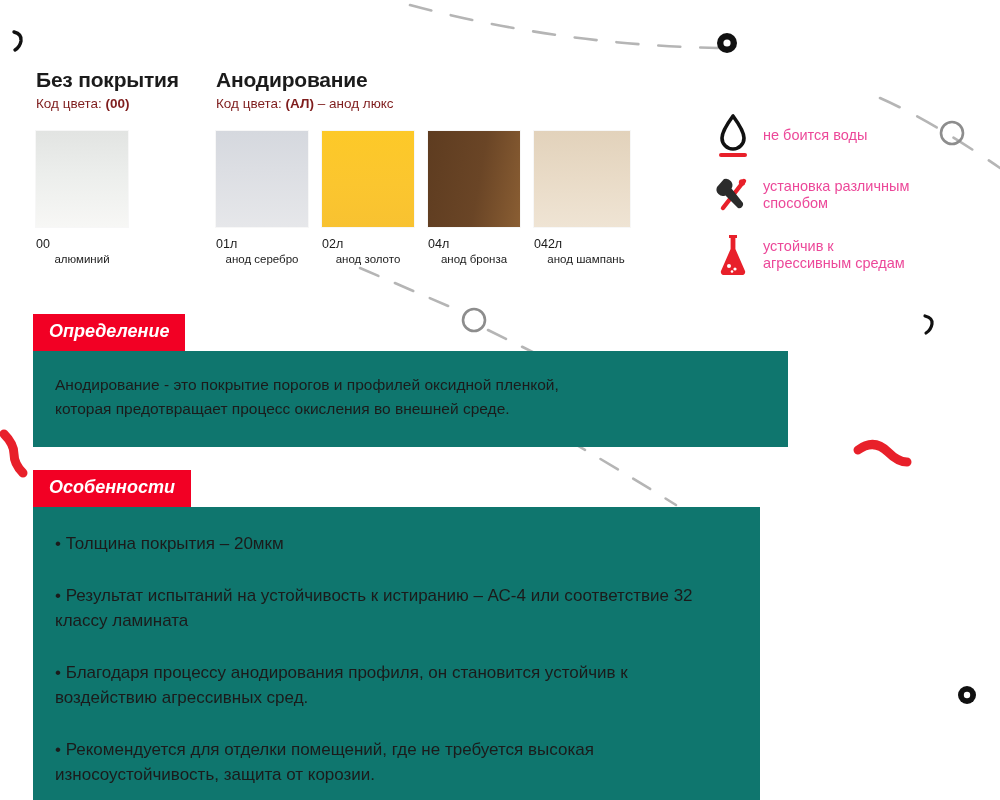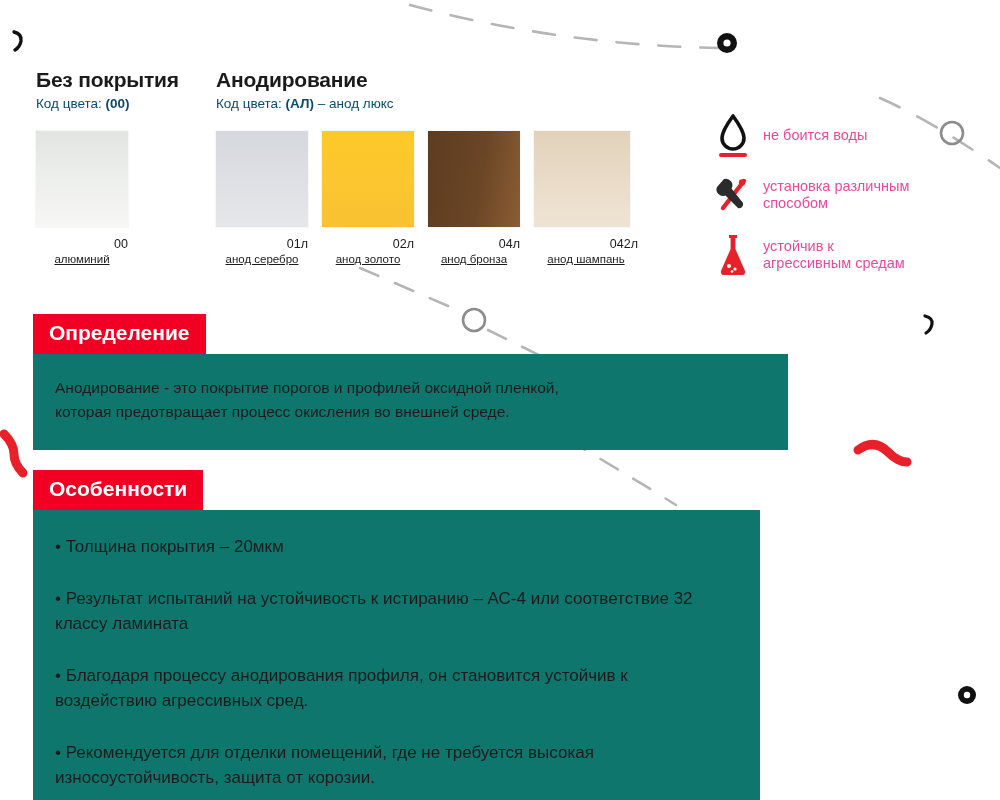--- a/index.html
+++ b/index.html
@@ -14,53 +14,53 @@
   #deco-layer{position:absolute;left:0;top:0;width:1000px;height:800px;z-index:1;}
 
   
   .swatch-area{position:absolute;left:0;top:60px;width:1000px;z-index:3;}
   .sec{position:absolute;}
   .sec-title{
     font-size:21px;font-weight:bold;letter-spacing:-0.2px;
     color:#1b1b1b;margin:0;white-space:nowrap;
   }
   .sec-code{
-    font-size:13.5px;color:#0c4a6e;margin-top:4px;white-space:nowrap;
+    font-size:13.5px;color:#7f1d1d;margin-top:4px;white-space:nowrap;
   }
   .sec-code b{font-weight:bold;}
   .row{display:flex;gap:14px;margin-top:20px;}
   .chip{width:92px;}
   .chip-color{
     width:92px;height:96px;
     box-shadow:0 0 0 1px rgba(0,0,0,0.03);
   }
   .chip-code{
-    text-align:right;font-size:12.5px;color:#1b1b1b;margin-top:10px;
+    text-align:left;font-size:12.5px;color:#1b1b1b;margin-top:10px;
   }
   .chip-name{
-    text-align:center;font-size:11.5px;color:#1b1b1b;margin-top:2px;white-space:nowrap;text-decoration:underline;
+    text-align:center;font-size:11.5px;color:#1b1b1b;margin-top:2px;white-space:nowrap;
   }
   .chip.wide{width:104px;}
   .chip.wide .chip-color{width:96px;}
 
   
   .legend{position:absolute;left:713px;top:112px;z-index:3;}
   .legend-row{display:flex;align-items:center;margin-bottom:14px;}
   .legend-icon{width:40px;height:46px;flex:none;display:flex;align-items:center;justify-content:center;}
   .legend-text{
     font-size:14.5px;color:#ec4899;line-height:1.15;margin-left:10px;
   }
 
   
   .block{position:absolute;z-index:3;}
   .tab{
     background:#f20024;color:#ffffff;
-    font-size:21px;font-weight:bold;
+    font-size:18px;font-weight:bold;
     padding:7px 16px 9px 16px;
-    display:inline-block;letter-spacing:0px;
+    display:inline-block;letter-spacing:0px;font-style:italic;
   }
   .panel{
     background:#0f766e;
     color:#1b1b1b;
   }
   .panel p{margin:0;}
   .def-panel{
     padding:22px 26px 26px 22px;
     font-size:15.5px;line-height:1.55;
   }

